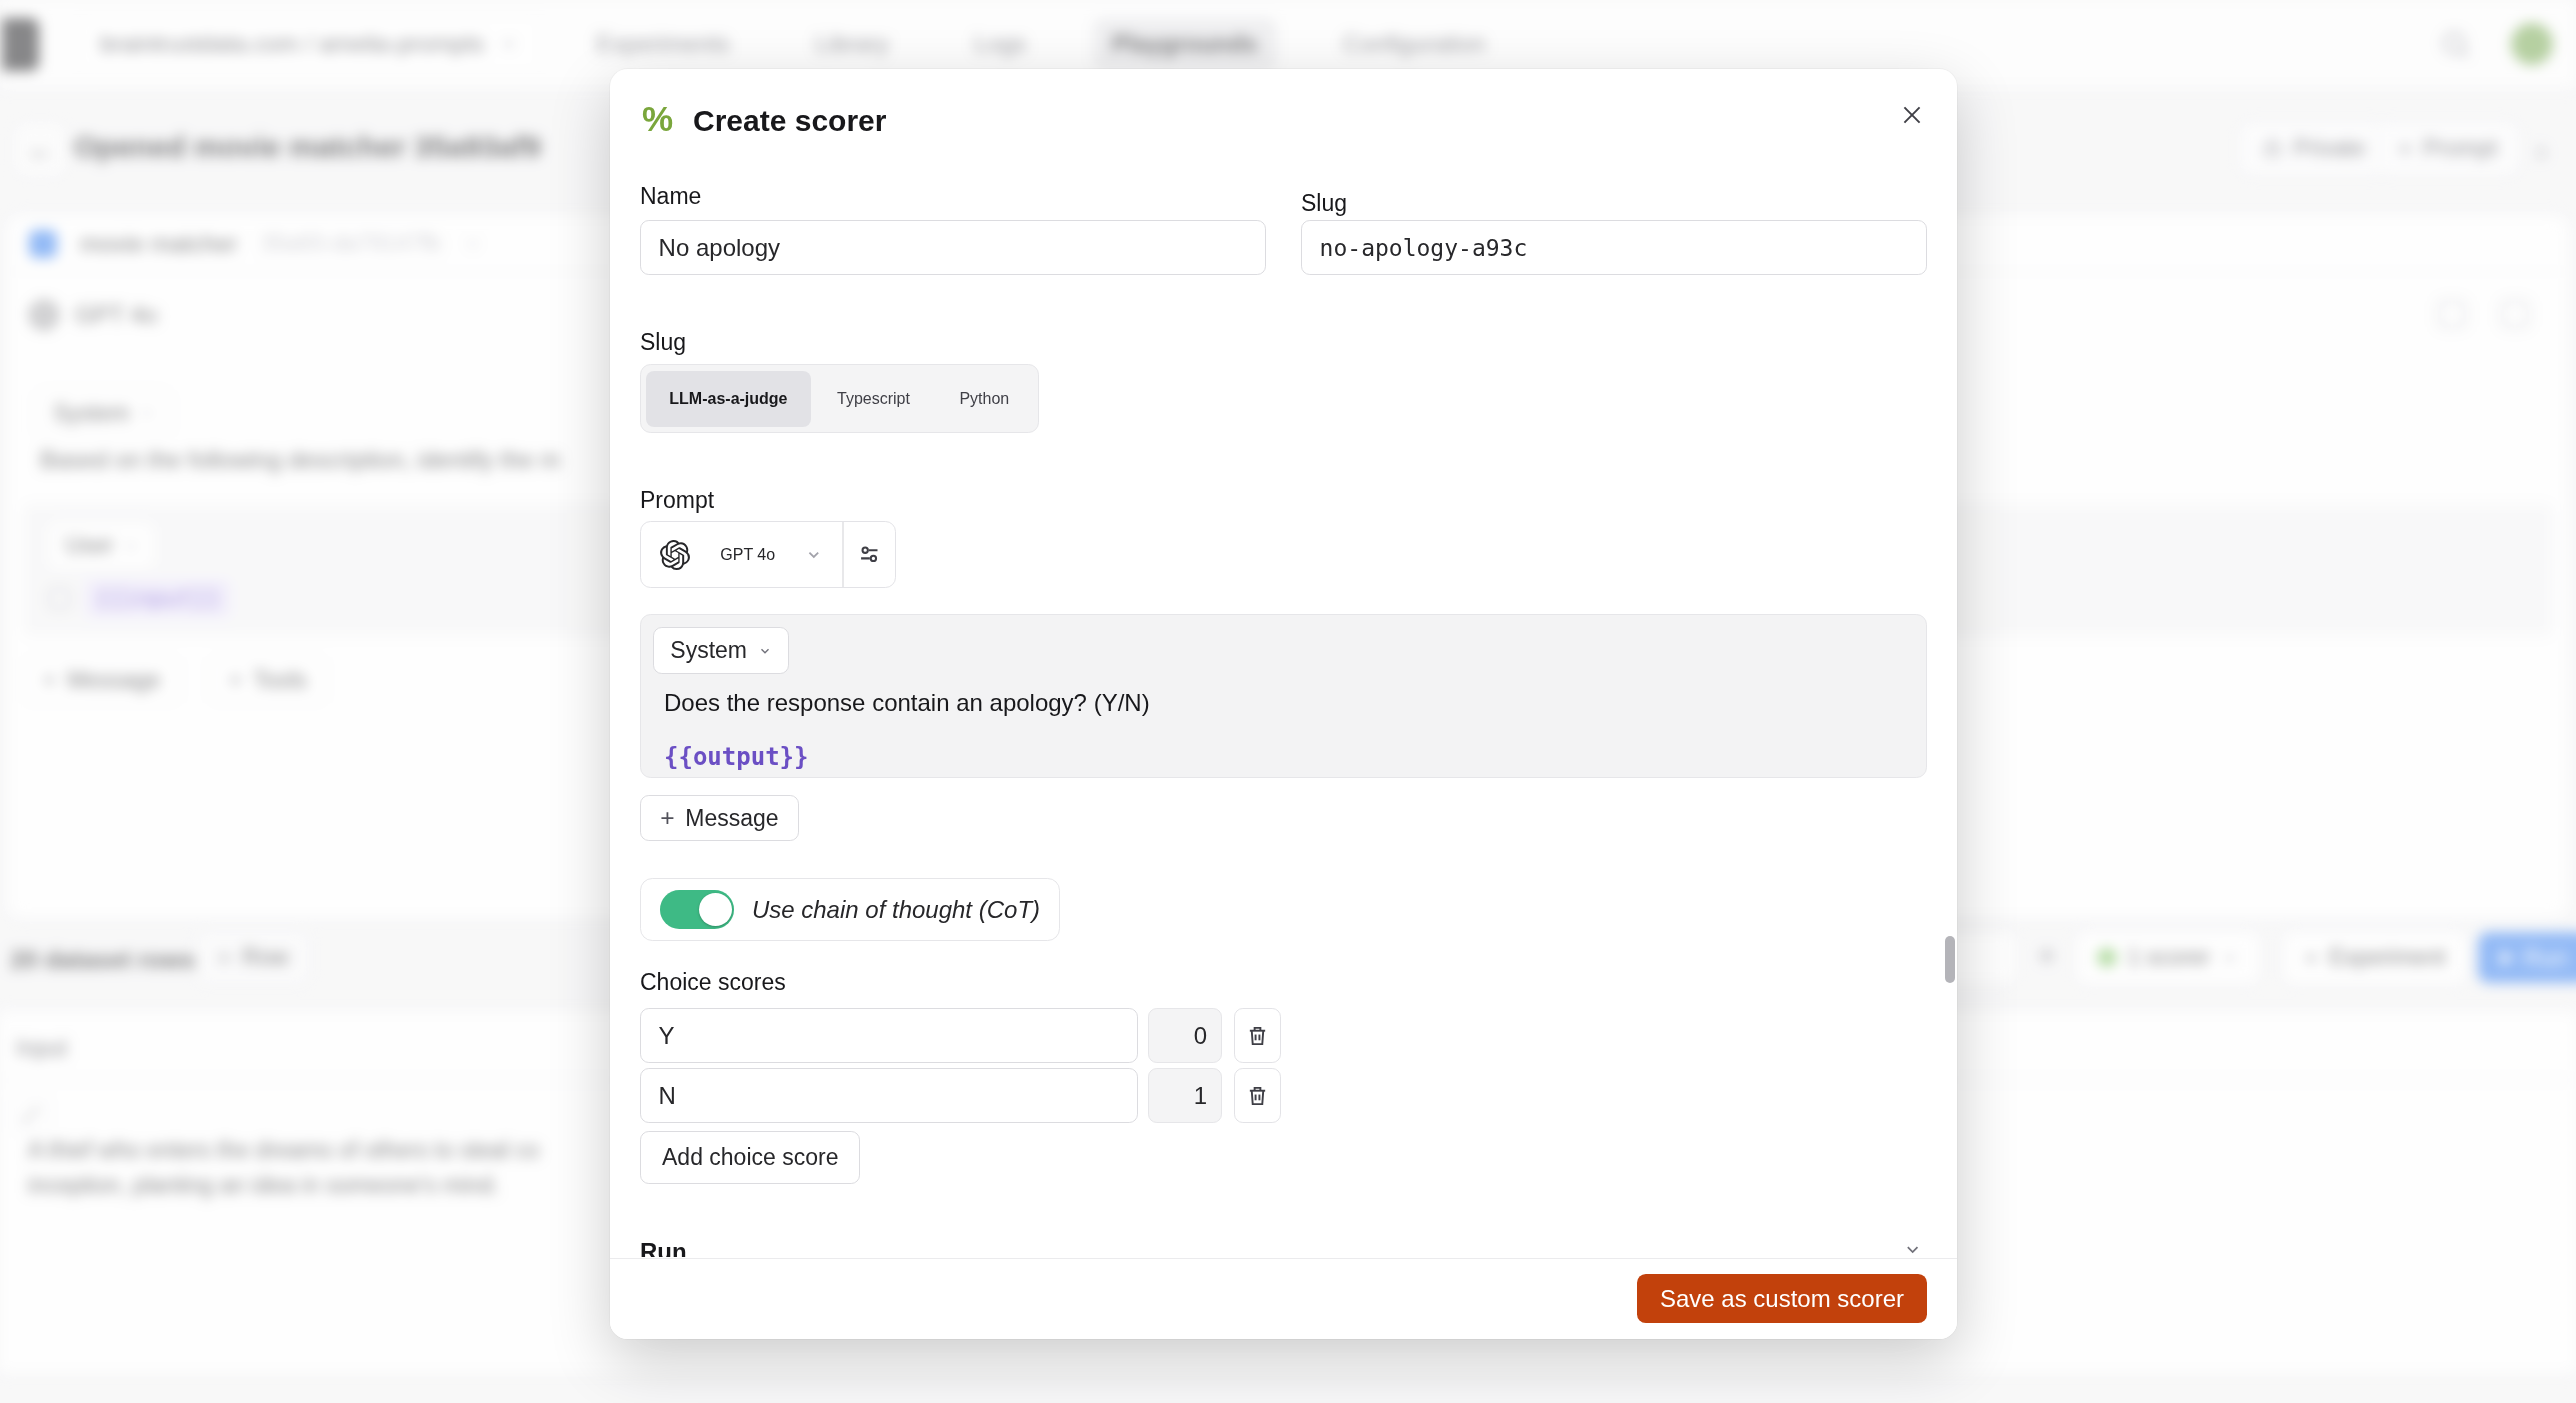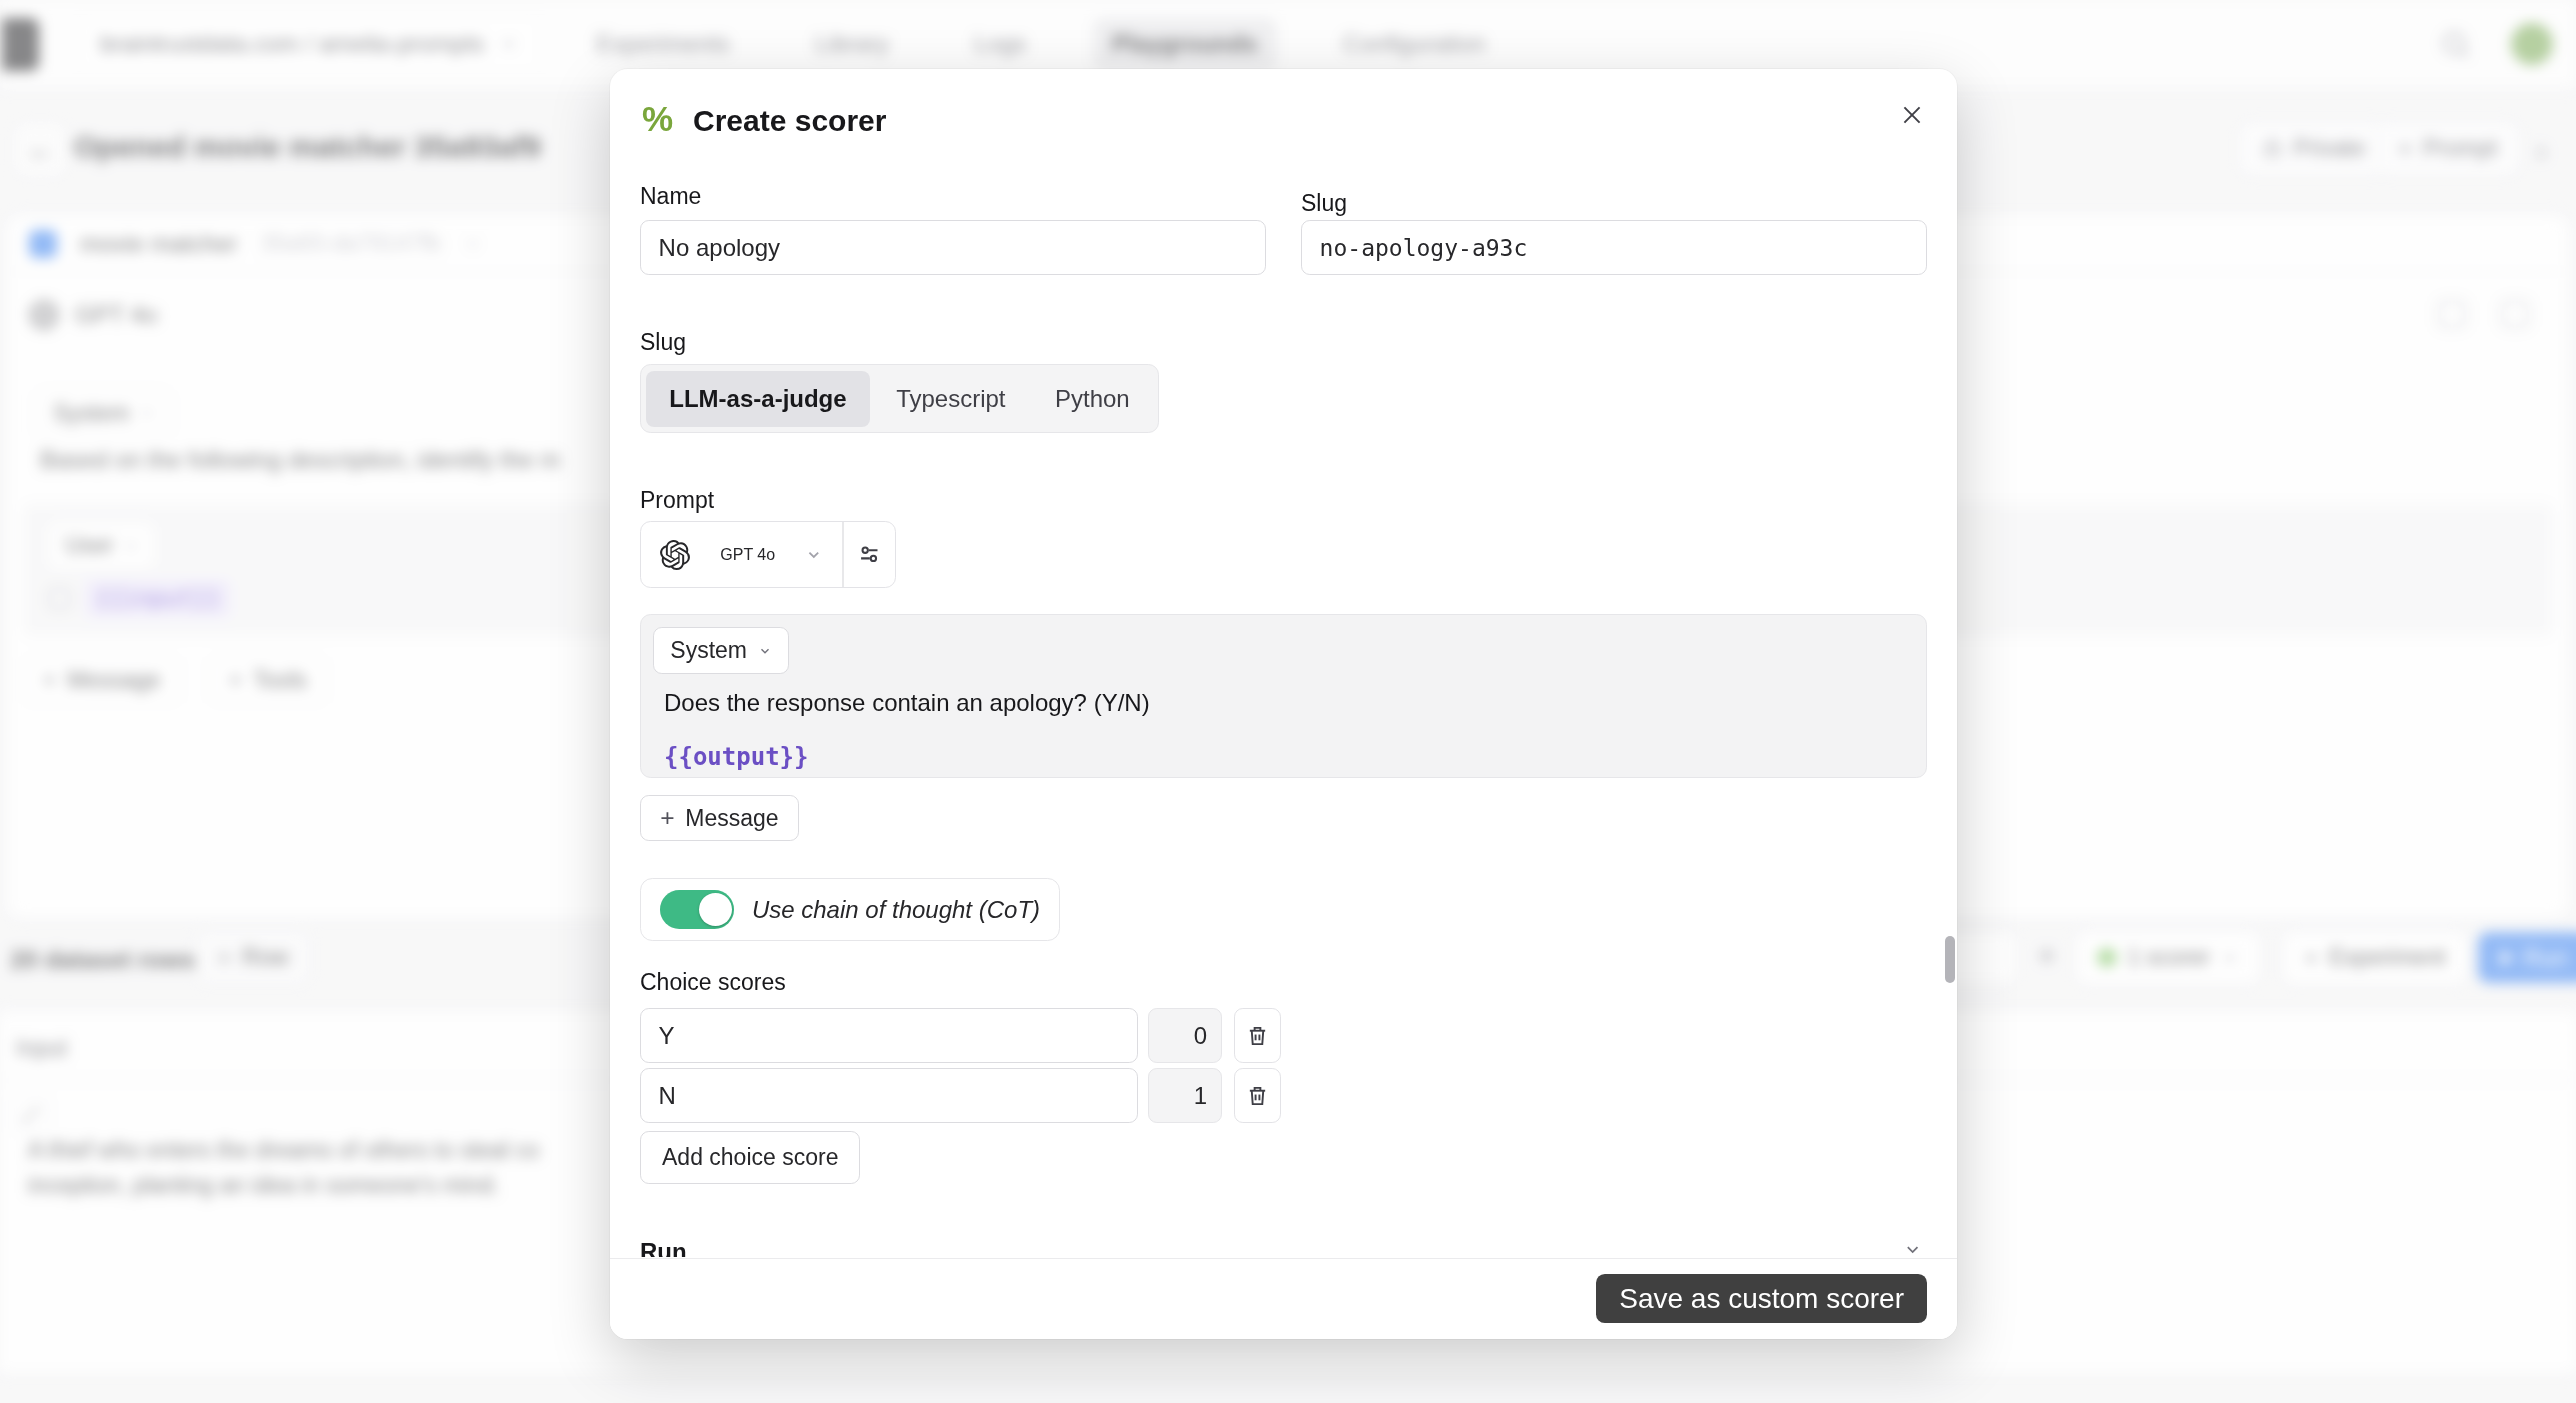--- a/index.html
+++ b/index.html
@@ -65,21 +65,21 @@
 
   
   .modal { position:absolute; left:610px; top:69px; width:1347px; height:1270px; background:#fff; border-radius:17.6px; box-shadow:0 21px 62px rgba(0,0,0,0.20), 0 0 0 0.9px rgba(0,0,0,0.03); }
   .pct-icon { position:absolute; left:32px; top:30px; font-size:35px; font-weight:700; color:#7aa63c; }
   .m-title { position:absolute; left:83px; top:35px; font-size:30px; font-weight:650; color:#18181b; }
   .m-close { position:absolute; right:26px; top:26px; width:39px; height:39px; display:flex; align-items:center; justify-content:center; background:none; border:none; cursor:pointer; }
   .m-label { position:absolute; font-size:23px; font-weight:500; color:#18181b; }
   .m-input { position:absolute; height:55px; border:1.8px solid #dcdce0; border-radius:8.8px; background:#fff; font-size:24px; color:#27272a; padding:0 17.6px; font-family:"Liberation Sans", sans-serif; }
   .mono { font-family:"DejaVu Sans Mono", monospace; font-size:23px; }
   .seg-wrap { position:absolute; left:30px; top:295px; height:69px; display:inline-flex; align-items:center; padding:5.3px; background:#f4f4f5; border:1.8px solid #e6e6e9; border-radius:10.6px; gap:3.5px; }
-  .seg { height:56px; display:flex; align-items:center; padding:0 23px; font-size:24px; color:#3f3f46; border-radius:8px; cursor:pointer; white-space:nowrap; }
+  .seg { height:56px; display:flex; align-items:center; padding:0 23px; font-size:16px; color:#3f3f46; border-radius:8px; cursor:pointer; white-space:nowrap; }
   .seg.active { background:#e2e2e6; color:#18181b; font-weight:650; }
   .model-btn { position:absolute; left:30px; top:452px; height:67px; display:inline-flex; align-items:stretch; background:#fff; border:1.8px solid #e3e3e7; border-radius:10.6px; overflow:hidden; }
   .model-left { display:flex; align-items:center; gap:30px; padding:0 19.3px; font-size:16px; color:#27272a; cursor:pointer; }
   .model-div { width:1.8px; background:#e8e8ea; }
   .model-right { width:51px; display:flex; align-items:center; justify-content:center; cursor:pointer; }
   .editor { position:absolute; left:30px; top:545px; width:1287px; height:164px; background:#f3f3f4; border:1.8px solid #e6e6e9; border-radius:10.6px; }
   .ed-pill { position:absolute; left:12.3px; top:12.3px; border-color:#dcdce0; }
   .ed-line { position:absolute; left:23px; top:74px; font-size:24px; color:#18181b; white-space:nowrap; }
   .ed-var { position:absolute; left:23px; top:128px; font-family:"DejaVu Sans Mono", monospace; font-size:24px; font-weight:700; color:#6b4fc4; }
   .m-ghost { display:inline-flex; align-items:center; gap:10.6px; background:#fff; border:1.8px solid #dcdce0; border-radius:8.8px; font-size:23px; color:#27272a; white-space:nowrap; cursor:pointer; font-family:"Liberation Sans", sans-serif; }
@@ -89,21 +89,21 @@
   .knob { position:absolute; right:2.6px; top:2.6px; width:33px; height:33px; border-radius:50%; background:#fff; box-shadow:0 0.9px 2.6px rgba(0,0,0,0.25); }
   .cot-label { font-size:24px; color:#27272a; white-space:nowrap; }
   .choice-input { left:30px; width:498px; }
   .score-box { position:absolute; left:538px; width:74px; height:55px; background:#f4f4f5; border:1.8px solid #e6e6e9; border-radius:8.8px; display:flex; align-items:center; justify-content:flex-end; padding-right:14px; font-size:24px; color:#27272a; }
   .trash-btn { position:absolute; left:624px; width:47px; height:55px; background:#fff; border:1.8px solid #e3e3e7; border-radius:8.8px; display:flex; align-items:center; justify-content:center; cursor:pointer; }
   .add-choice { position:absolute; left:30px; top:1062px; height:53px; padding:0 21px; }
   .run-strip { position:absolute; left:0; top:1169px; width:100%; height:19.3px; overflow:hidden; }
   .run-title { position:absolute; left:30px; top:0; font-size:24px; font-weight:600; color:#18181b; }
   .run-chev { position:absolute; right:35px; top:1.8px; color:#71717a; }
   .m-footer { position:absolute; left:0; bottom:0; width:100%; height:81px; border-top:1.8px solid #ebebed; border-radius:0 0 17.6px 17.6px; background:#fff; }
-  .save-btn { position:absolute; right:30px; top:15px; height:49px; padding:0 23px; background:#404040; border:none; border-radius:8.8px; color:#fff; font-size:28px; font-family:"Liberation Sans", sans-serif; cursor:pointer; }
+  .save-btn { position:absolute; right:30px; top:15px; height:49px; padding:0 23px; background:#c2410c; border:none; border-radius:8.8px; color:#fff; font-size:24px; font-family:"Liberation Sans", sans-serif; cursor:pointer; }
   .m-scrollthumb { position:absolute; right:1.8px; top:867px; width:10.6px; height:47px; border-radius:5.3px; background:#a7a7ad; opacity:0.85; }
 
   svg { display:block; }
 </style>
 </head>
 <body>
 
 <div id="app">
 
   <div class="bg">

